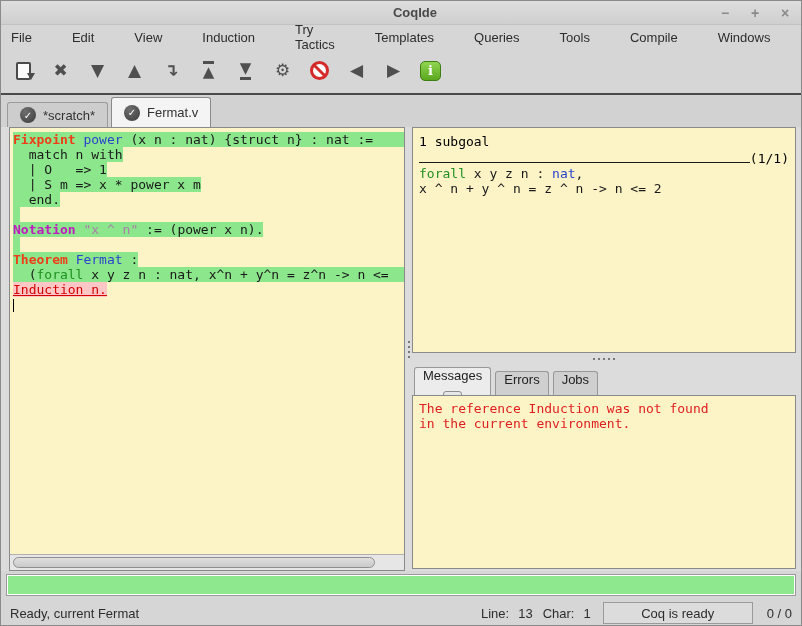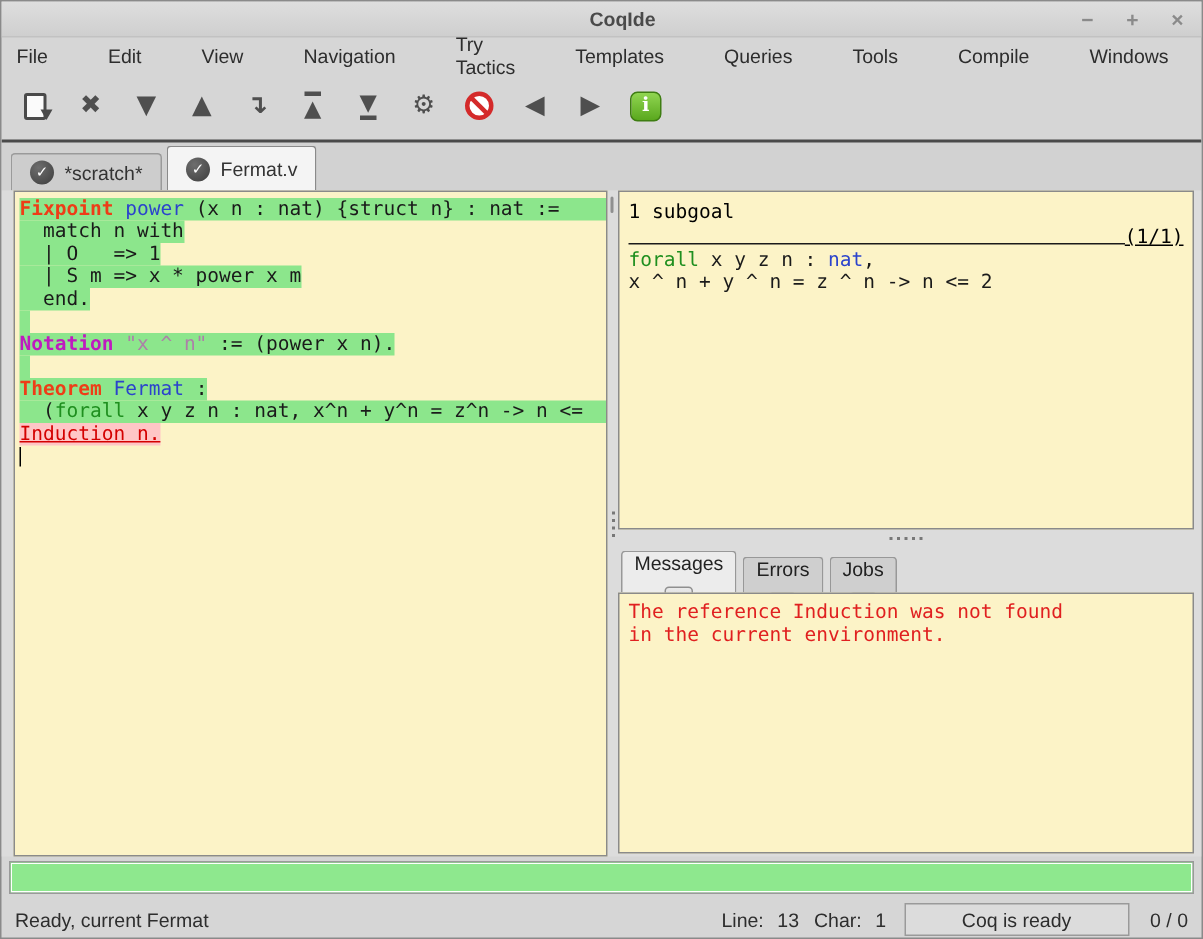--- a/index.html
+++ b/index.html
@@ -53,21 +53,21 @@
   .tab { display:flex; align-items:center; gap:7px; padding:0 12px; height:25px;
     background:#cdcdcd; border:1px solid #9a9a9a; border-bottom:none; border-radius:3px 3px 0 0;
     font-size:13px; color:#333; }
   .tab.active { background:#f4f4f4; height:30px; border-color:#8a8a8a; }
   .check-icon { width:16px; height:16px; border-radius:50%;
     background:radial-gradient(circle at 35% 30%, #6e6e6e, #3c3c3c);
     color:#fff; font-size:10px; display:flex; align-items:center; justify-content:center; flex:0 0 auto; }
   
   .content { position:absolute; top:126px; left:0; right:0; height:444px; background:#dcdcdc; }
   .left-pane { position:absolute; left:8px; top:0; width:396px; height:444px;
-    border:1px solid #8a8a8a; background:#fcf3c7; display:flex; flex-direction:row; }
+    border:1px solid #8a8a8a; background:#fcf3c7; display:flex; flex-direction:column; }
   .editor { flex:1; overflow:hidden; padding:4px 0 0 3px;
     font-family:"DejaVu Sans Mono", monospace; font-size:13px; line-height:15px; }
   .eline { height:15px; white-space:pre; }
   .hl { display:inline-block; height:15px; }
   .hl.green { background:#8ce68c; }
   .hl.pink  { background:#ffc6c6; }
   .hl.full  { display:block; width:100%; }
   .hl.sliver{ width:7px; }
   .tok-pl  { color:#1a1a1a; }
   .tok-kw1 { color:#ee3d17; font-weight:bold; }
@@ -80,21 +80,21 @@
   .hscroll { height:16px; background:#e6e6e6; border-top:1px solid #b0b0b0; position:relative; }
   .hthumb { position:absolute; left:3px; top:2px; height:11px; width:92%;
     background:linear-gradient(#e0e0e0,#c9c9c9); border:1px solid #8f8f8f; border-radius:6px; }
   .vsplitter { position:absolute; left:404px; top:0; width:7px; height:444px;
     display:flex; flex-direction:column; align-items:center; justify-content:center; gap:3px; }
   .dot { width:2px; height:2px; background:#787878; flex:0 0 auto; }
   .right-col { position:absolute; left:411px; top:0; width:384px; height:444px; }
   .goals-pane { height:226px; border:1px solid #8a8a8a; background:#fcf3c7;
     font-family:"DejaVu Sans Mono", monospace; font-size:13px; line-height:15px; padding:6px 6px; overflow:hidden; }
   .gline { height:15px; white-space:pre; }
-  .gsep { display:flex; align-items:flex-end; height:17px; white-space:pre;text-decoration:underline; }
+  .gsep { display:flex; align-items:flex-end; height:17px; white-space:pre; }
   .gsep-line { flex:1; border-bottom:1px solid #1a1a1a; margin-bottom:3px; }
   .hsplitter { height:12px; display:flex; align-items:center; justify-content:center; gap:3px; }
   .messages-panel { height:206px; display:flex; flex-direction:column; }
   .mtabs { height:30px; display:flex; align-items:flex-end; gap:4px; padding-left:2px; }
   .mtab { display:flex; align-items:center; gap:8px; padding:0 8px; height:24px;
     background:#cfcfcf; border:1px solid #989898; border-bottom:none; border-radius:3px 3px 0 0;
     font-size:13px; color:#222;flex-direction:column; }
   .mtab.active { background:#ececec; height:28px; }
   .detach { width:19px; height:17px; border:1px solid #8f8f8f; border-radius:3px;
     background:linear-gradient(#eaeaea,#cfcfcf); font-size:10px; color:#333;
@@ -125,21 +125,21 @@
       <span class="win-btn">−</span>
       <span class="win-btn">+</span>
       <span class="win-btn">×</span>
     </div>
   </div>
 
   <div class="menubar">
       <span class="menu-item">File</span>
       <span class="menu-item">Edit</span>
       <span class="menu-item">View</span>
-      <span class="menu-item">Navigation</span>
+      <span class="menu-item">Induction</span>
       <span class="menu-item">Try Tactics</span>
       <span class="menu-item">Templates</span>
       <span class="menu-item">Queries</span>
       <span class="menu-item">Tools</span>
       <span class="menu-item">Compile</span>
       <span class="menu-item">Windows</span>
       <span class="menu-item">Help</span>
     </div>
 
   <div class="toolbar">

